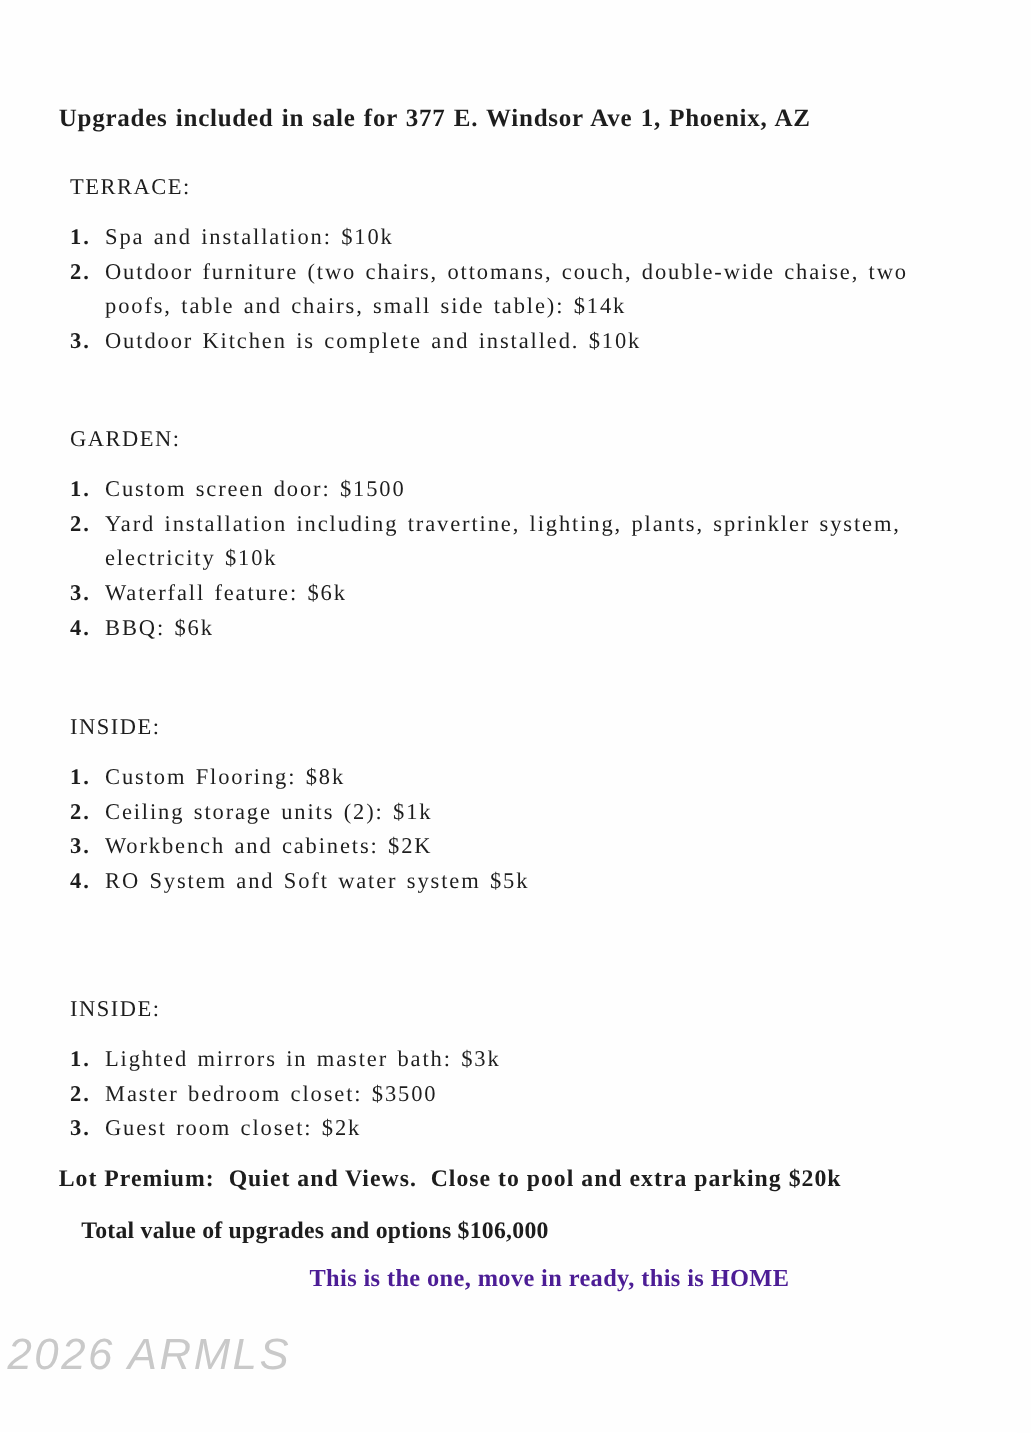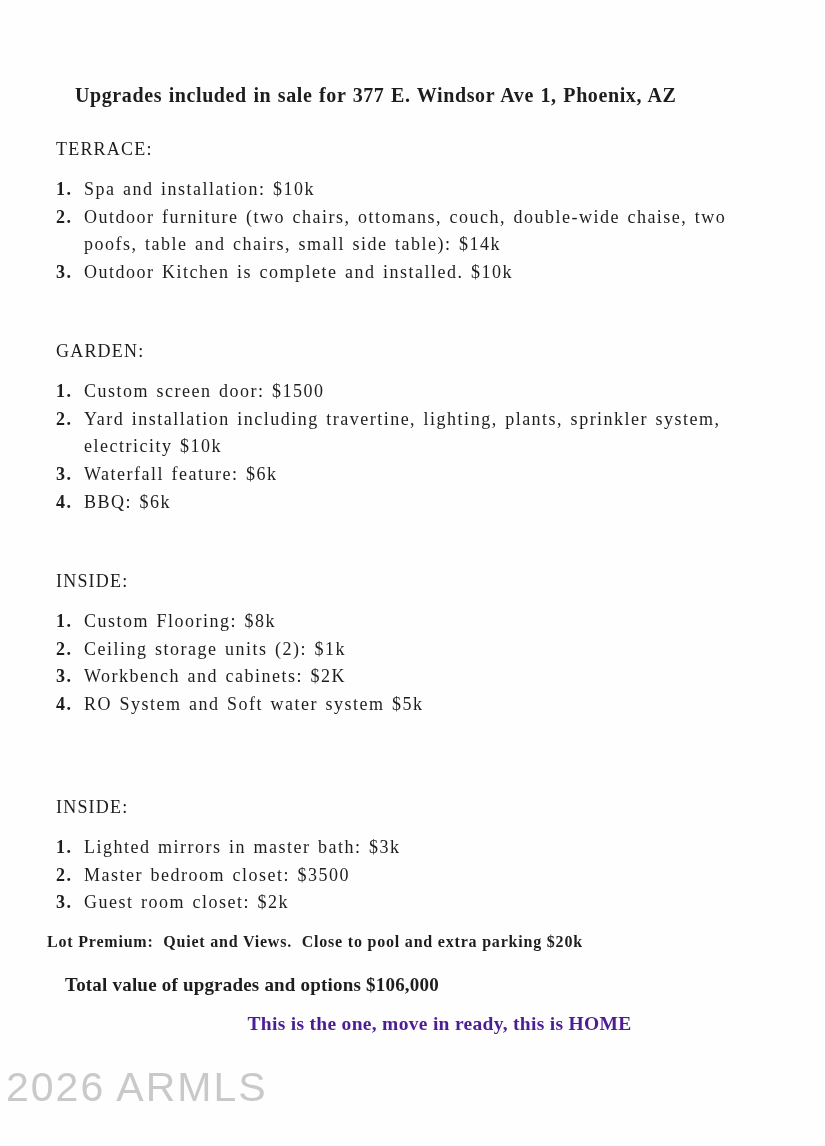--- a/index.html
+++ b/index.html
@@ -18,21 +18,20 @@
   }
   .doc-title {
     position: absolute;
     left: 47px;
     top: 84px;
     font-weight: bold;
     font-size: 20px;
     letter-spacing: 0.6px;
     word-spacing: 1px;
     white-space: pre;
-    margin-left: 28px;
   }
   .section {
     position: absolute;
     left: 56px;
   }
   .sec-terrace { top: 139px; }
   .sec-garden  { top: 341px; }
   .sec-garage  { top: 571px; }
   .sec-inside  { top: 774px; margin-top: 23px; }
   .sec-heading {
@@ -56,21 +55,21 @@
     flex: none;
   }
   .text {
     width: 692px;
   }
   .lot-premium {
     position: absolute;
     left: 47px;
     top: 933px;
     font-weight: bold;
-    font-size: 16px;
+    font-size: 19px;
     letter-spacing: 0.8px;
     white-space: pre;
   }
   .total-value {
     position: absolute;
     left: 55px;
     top: 974px;
     font-weight: bold;
     font-size: 19px;
     letter-spacing: 0.2px;
@@ -86,23 +85,24 @@
     font-weight: bold;
     font-size: 19.5px;
     letter-spacing: 0.3px;
     color: #4c1d95;
   }
   .watermark {
     position: absolute;
     left: 6px;
     top: 1064px;
     font-family: "Liberation Sans", sans-serif;
-    font-size: 41px;
+    font-size: 35px;
     letter-spacing: 2px;
     color: #c9c9c9;
+    font-style: italic;
   }
 </style>
 </head>
 <body>
 
 <div class="page">
 
   <div class="doc-title">Upgrades included in sale for 377 E. Windsor Ave 1, Phoenix, AZ</div>
 
   <div class="section sec-terrace">

